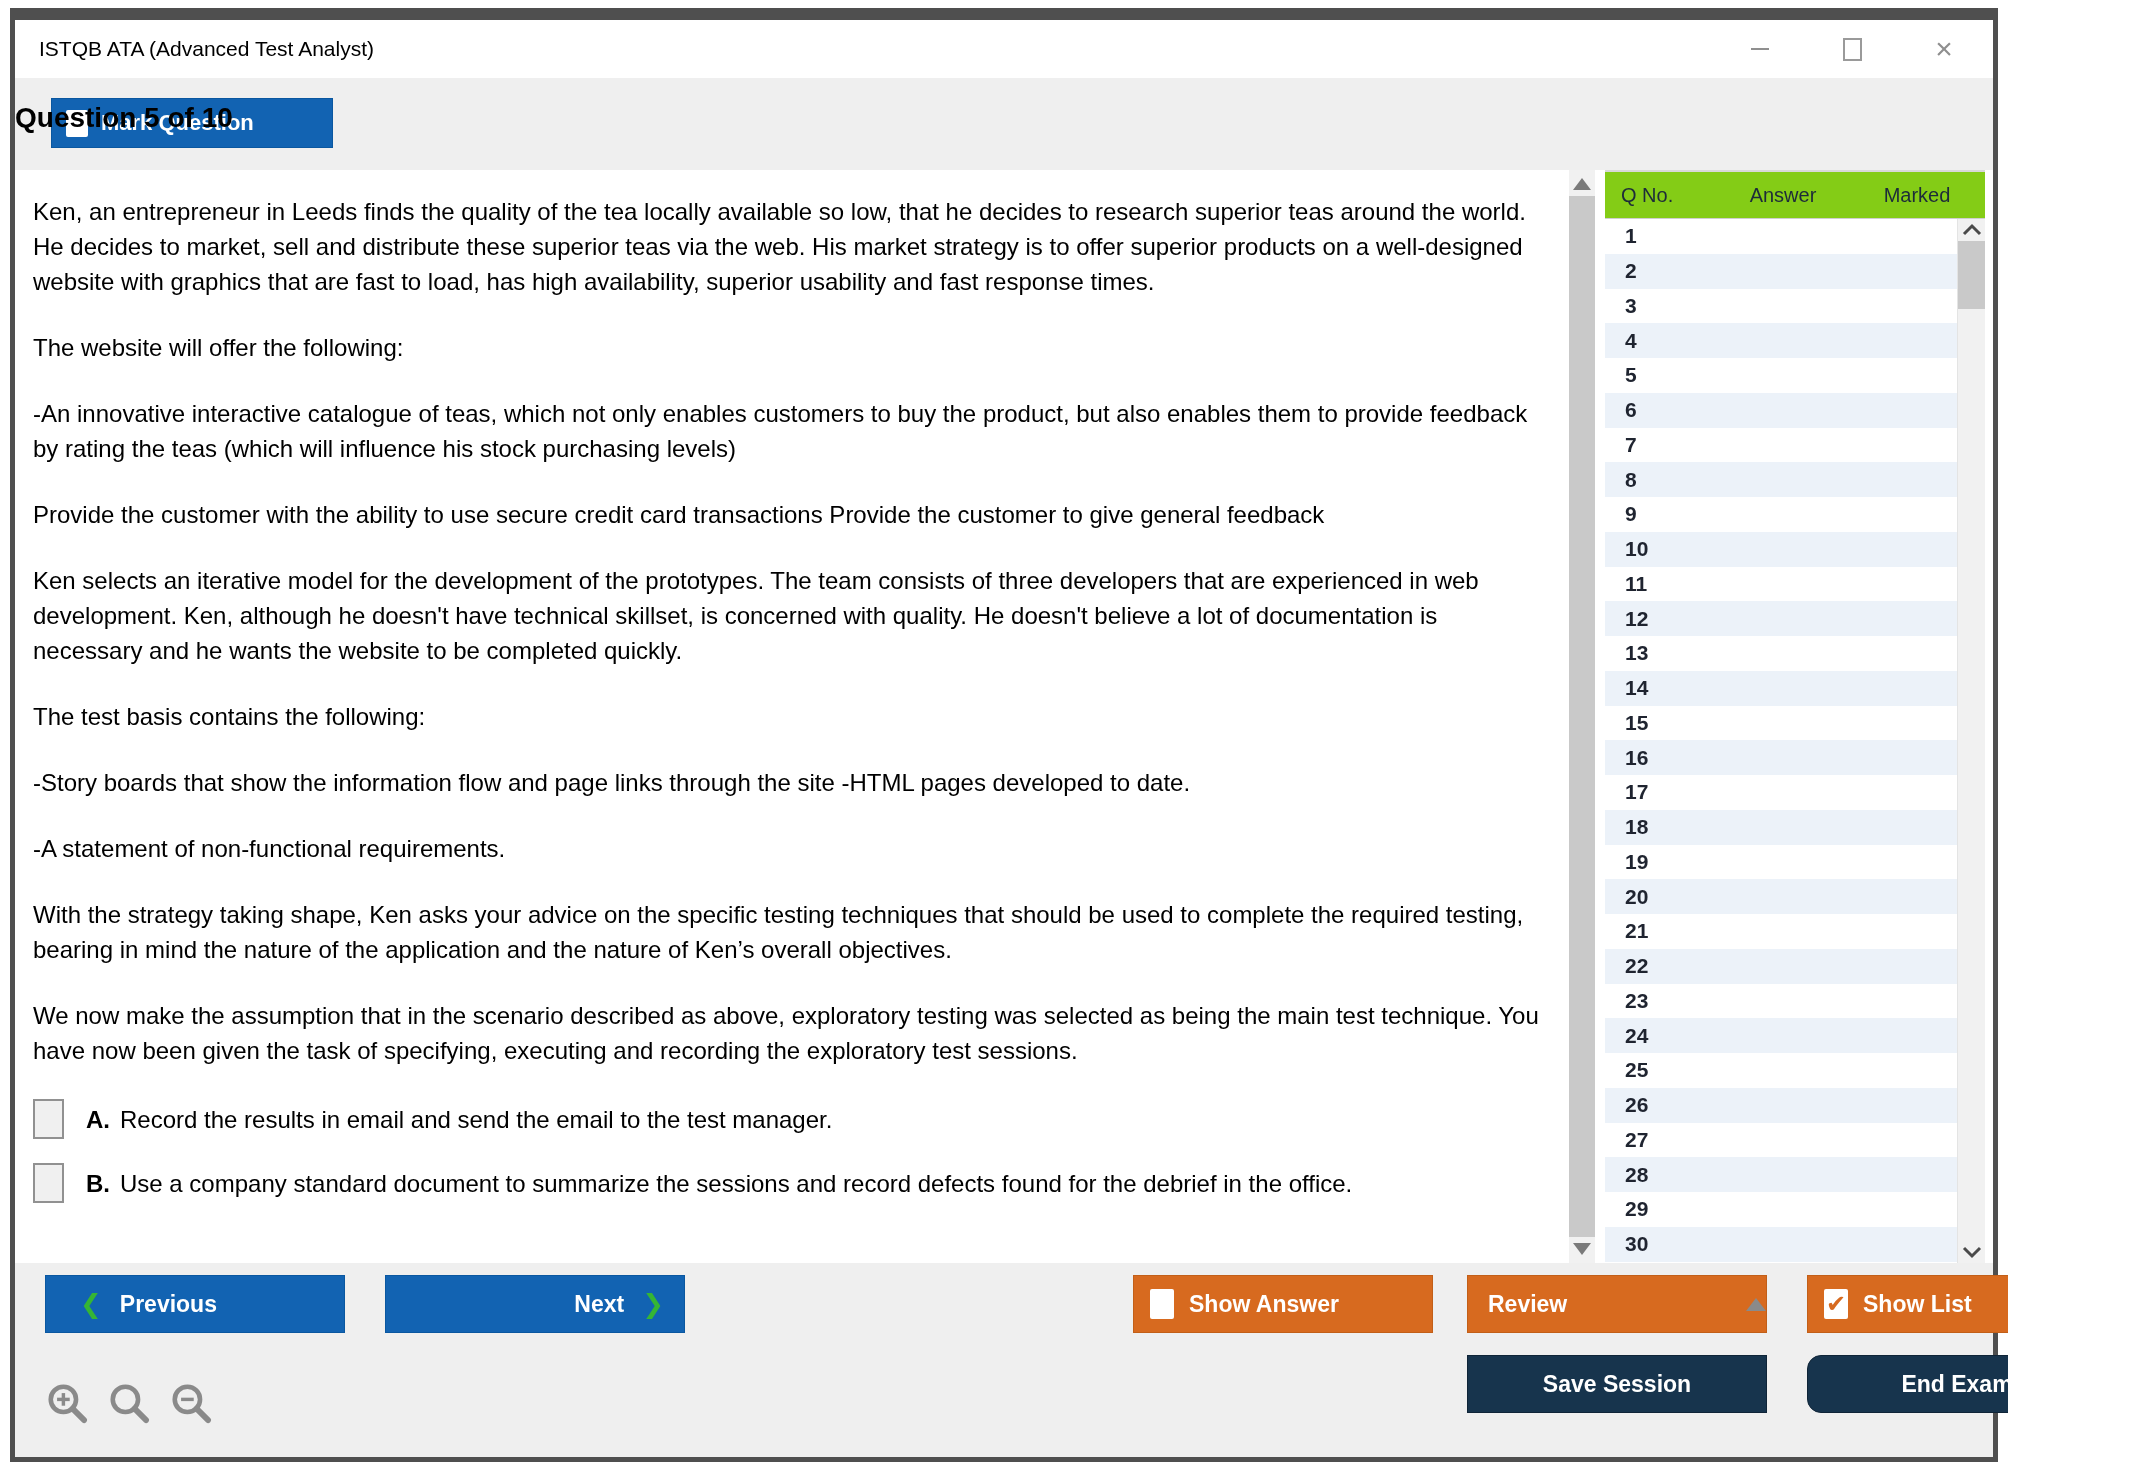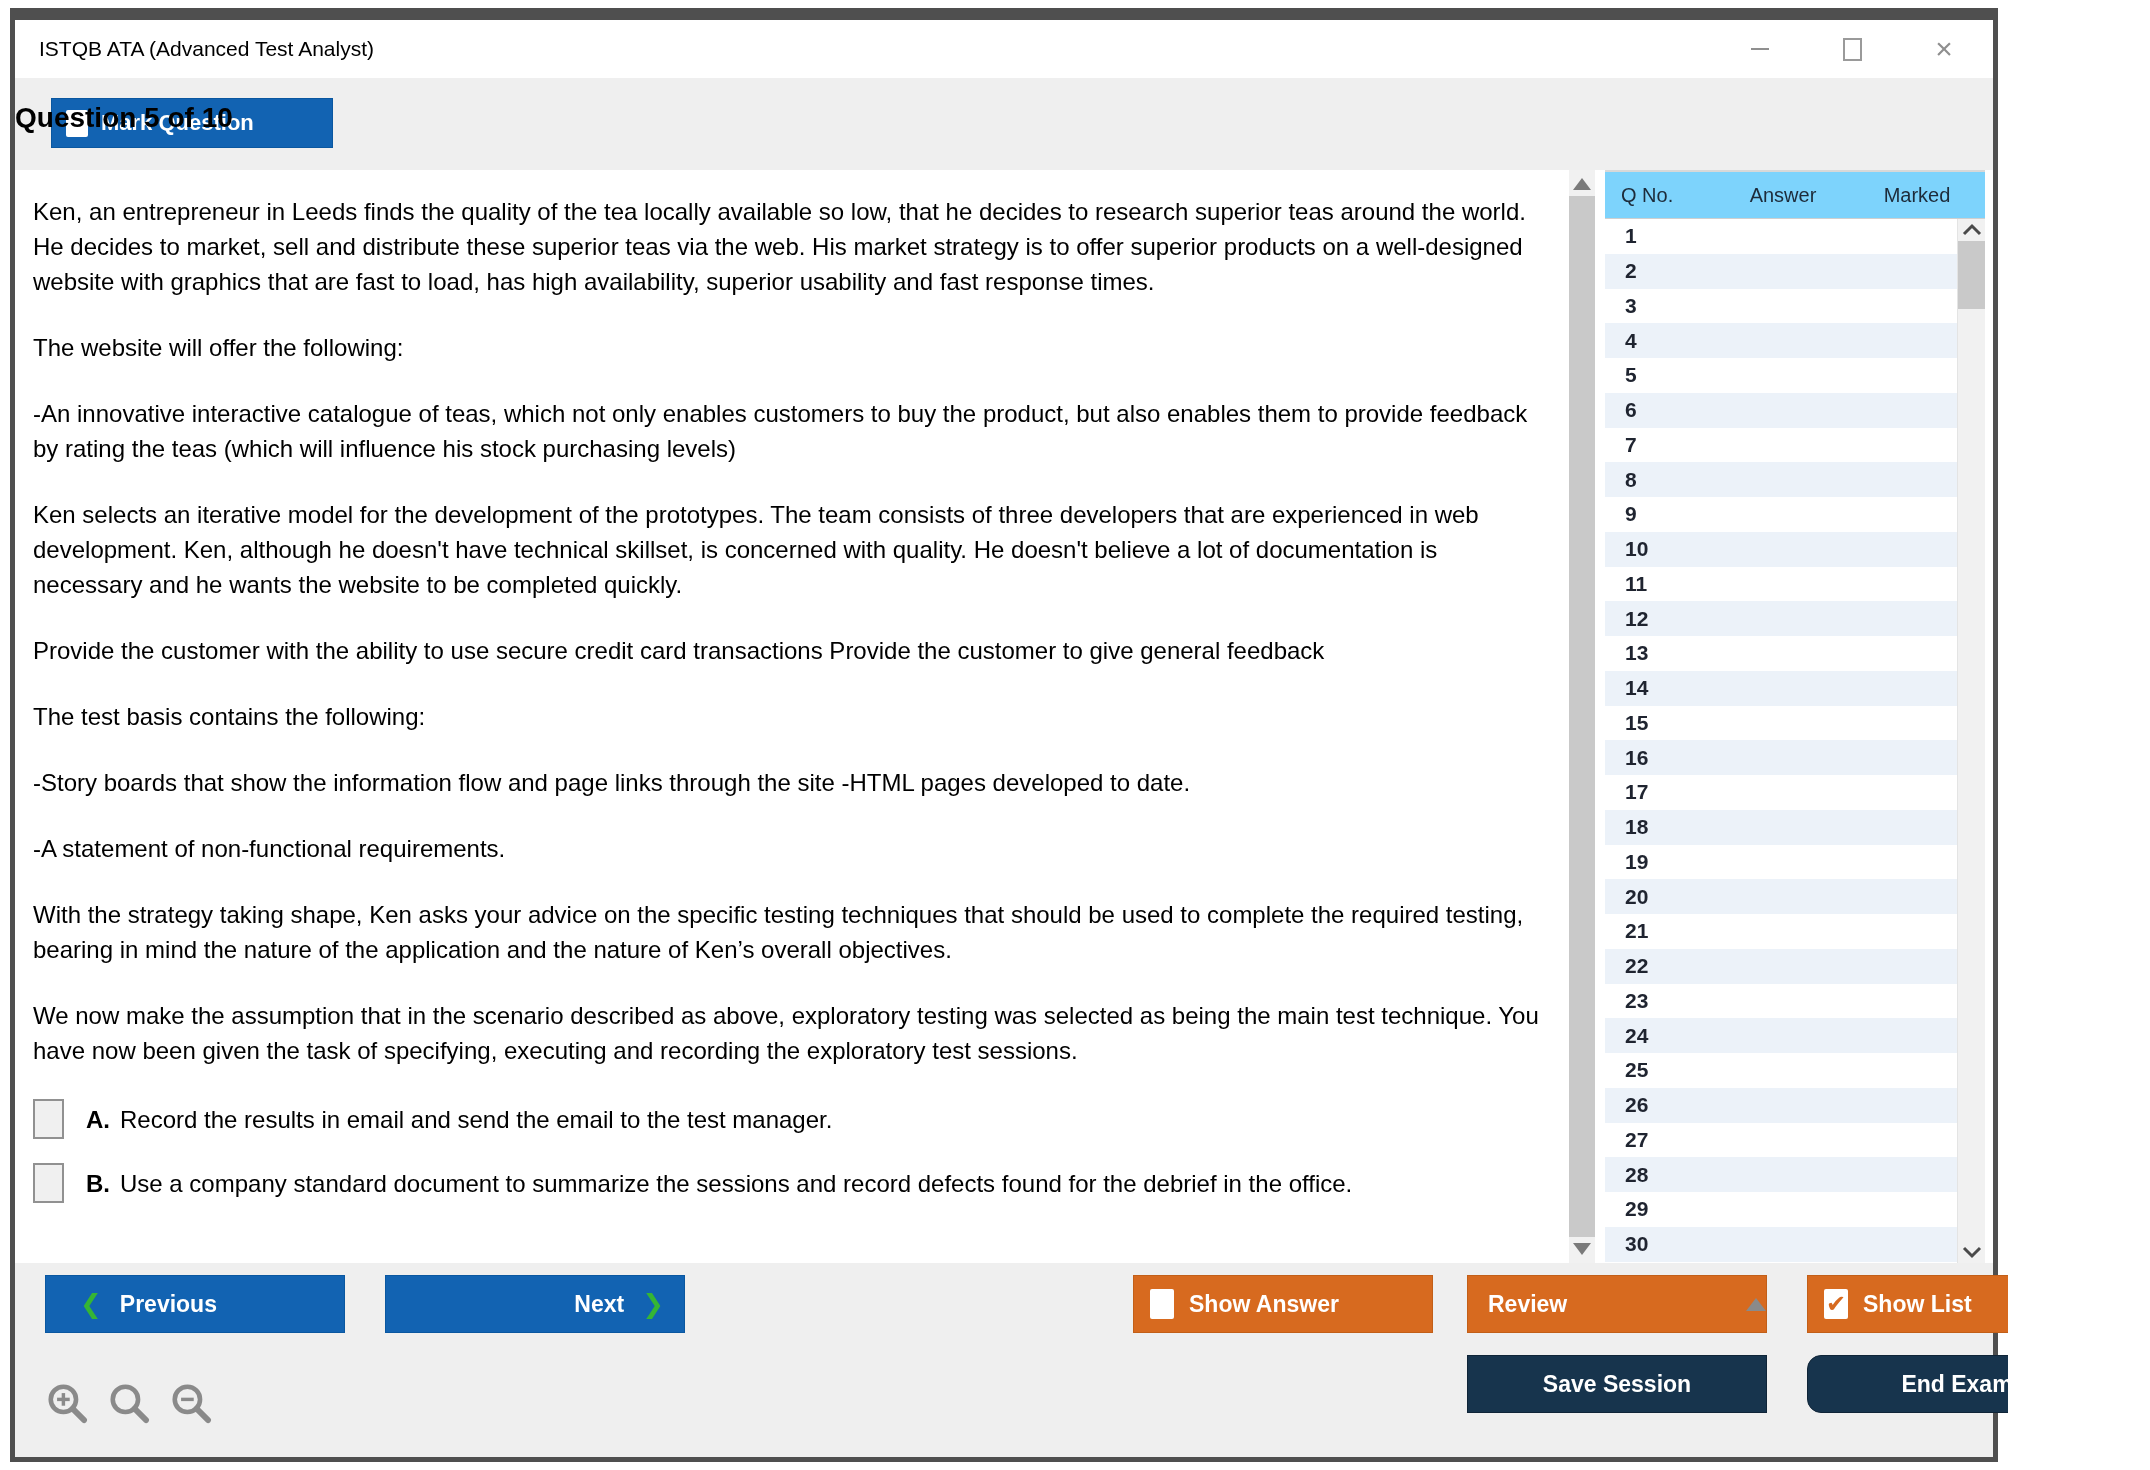--- a/index.html
+++ b/index.html
@@ -40,21 +40,21 @@
   .v-scroll{flex:0 0 26px;background:#f1f1f1;display:flex;flex-direction:column;
     align-items:center;}
   .tri-up{width:0;height:0;border-left:9px solid transparent;border-right:9px solid transparent;
     border-bottom:12px solid #7a7a7a;margin-top:8px;}
   .tri-down{width:0;height:0;border-left:9px solid transparent;border-right:9px solid transparent;
     border-top:12px solid #7a7a7a;margin-bottom:8px;}
   .v-thumb{flex:1 1 auto;width:100%;background:#c9c9c9;margin:6px 0;}
   .main-gap{flex:0 0 10px;background:#fff;}
   
   .sidebar{flex:0 0 380px;margin-right:8px;display:flex;flex-direction:column;background:#fff;}
-  .tbl-header{height:46px;flex:0 0 auto;background:#7dd3fc;border-top:2px solid #d8d8d8;
+  .tbl-header{height:46px;flex:0 0 auto;background:#84cc16;border-top:2px solid #d8d8d8;
     border-bottom:1px solid #cfcfcf;display:grid;grid-template-columns:112px 132px 1fr;
     align-items:center;font-size:20px;color:#1d2b3a;}
   .tbl-header .h-q{padding-left:16px;text-align:left;}
   .tbl-header .h-a{text-align:center;}
   .tbl-header .h-m{text-align:center;}
   .tbl-body{flex:1 1 auto;display:flex;overflow:hidden;}
   .rows{flex:1 1 auto;border-right:1px solid #e4e4e4;}
   .q-row{height:34.75px;display:grid;grid-template-columns:112px 132px 1fr;align-items:center;
     font-size:21px;font-weight:600;color:#1f2430;cursor:pointer;}
   .q-row:nth-child(even){background:#ecf2f9;}
@@ -116,22 +116,22 @@
       <div class="q-counter">Question 5 of 10</div>
     </div>
 
     <div class="main">
 
       <div class="question-panel">
         <div id="paragraphs">
             <p>Ken, an entrepreneur in Leeds finds the quality of the tea locally available so low, that he decides to research superior teas around the world. He decides to market, sell and distribute these superior teas via the web. His market strategy is to offer superior products on a well-designed website with graphics that are fast to load, has high availability, superior usability and fast response times.</p>
             <p>The website will offer the following:</p>
             <p>-An innovative interactive catalogue of teas, which not only enables customers to buy the product, but also enables them to provide feedback by rating the teas (which will influence his stock purchasing levels)</p>
+            <p>Provide the customer with the ability to use secure credit card transactions Provide the customer to give general feedback</p>
             <p>Ken selects an iterative model for the development of the prototypes. The team consists of three developers that are experienced in web development. Ken, although he doesn't have technical skillset, is concerned with quality. He doesn't believe a lot of documentation is necessary and he wants the website to be completed quickly.</p>
-            <p>Provide the customer with the ability to use secure credit card transactions Provide the customer to give general feedback</p>
             <p>The test basis contains the following:</p>
             <p>-Story boards that show the information flow and page links through the site -HTML pages developed to date.</p>
             <p>-A statement of non-functional requirements.</p>
             <p>With the strategy taking shape, Ken asks your advice on the specific testing techniques that should be used to complete the required testing, bearing in mind the nature of the application and the nature of Ken’s overall objectives.</p>
             <p>We now make the assumption that in the scenario described as above, exploratory testing was selected as being the main test technique. You have now been given the task of specifying, executing and recording the exploratory test sessions.</p>
           </div>
         <div class="options" id="options">
             <div class="option-row">
               <span class="opt-box"></span>
               <span class="opt-label">A.</span>

